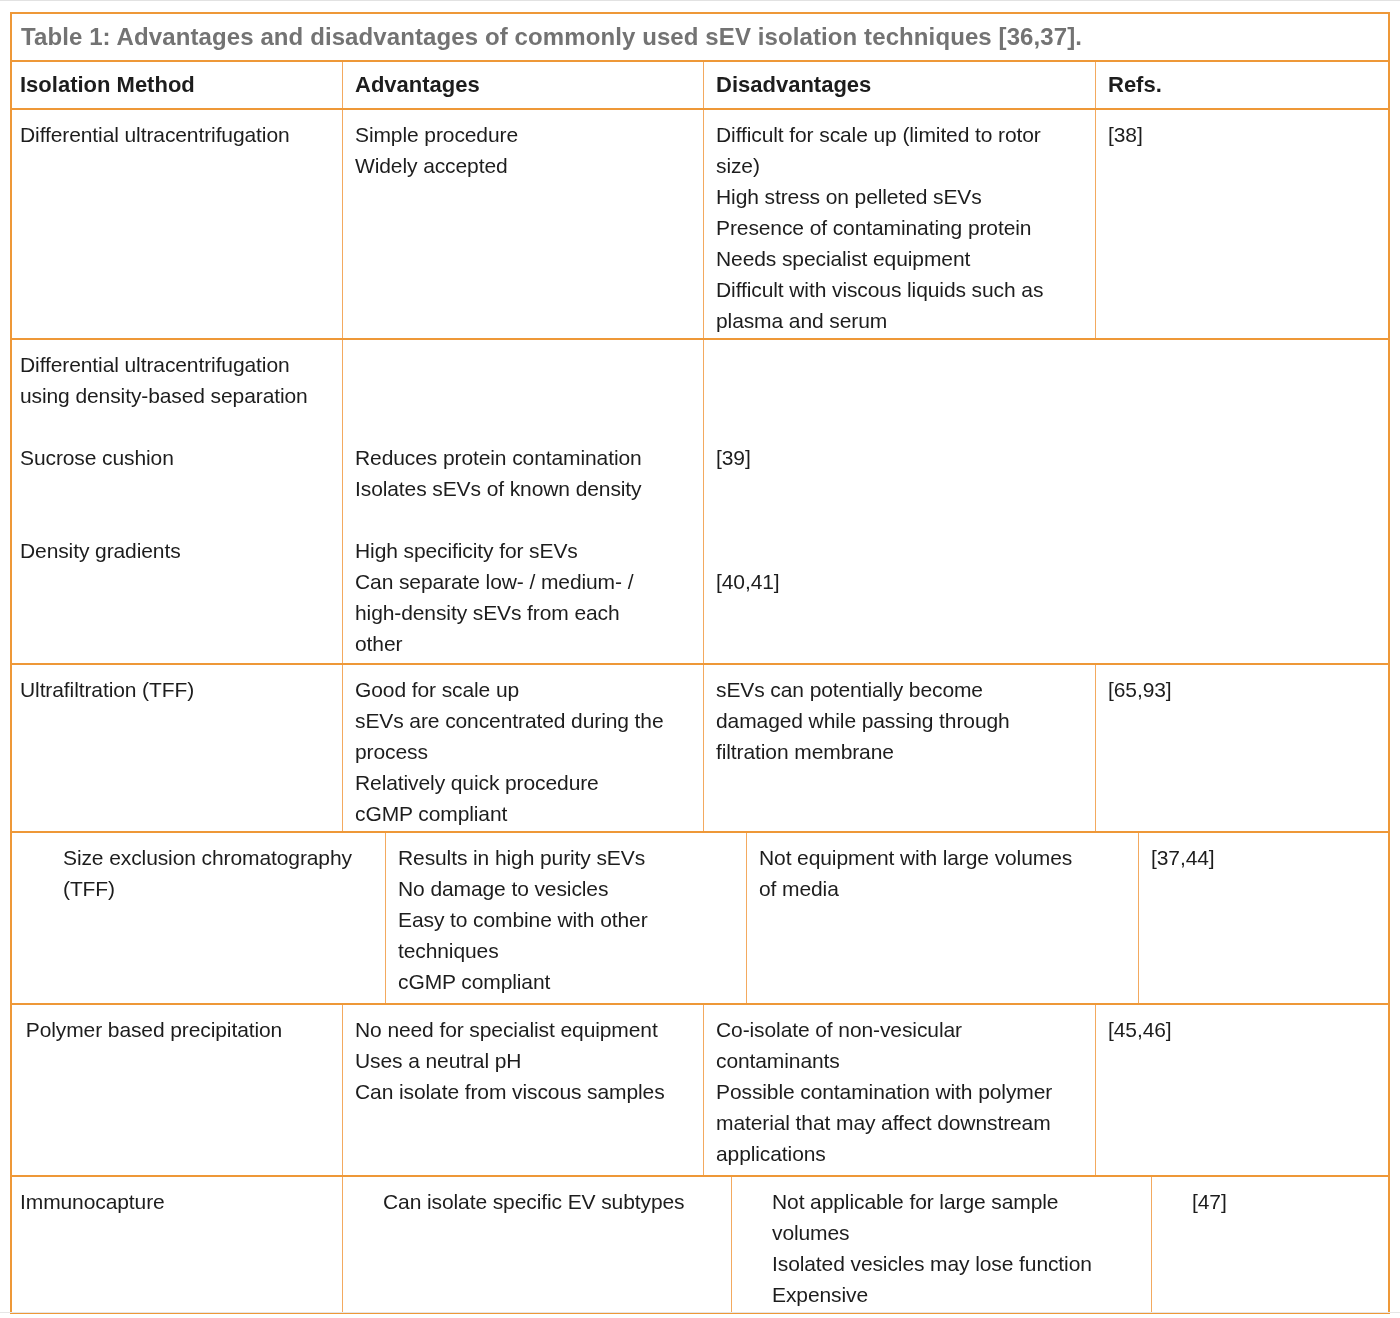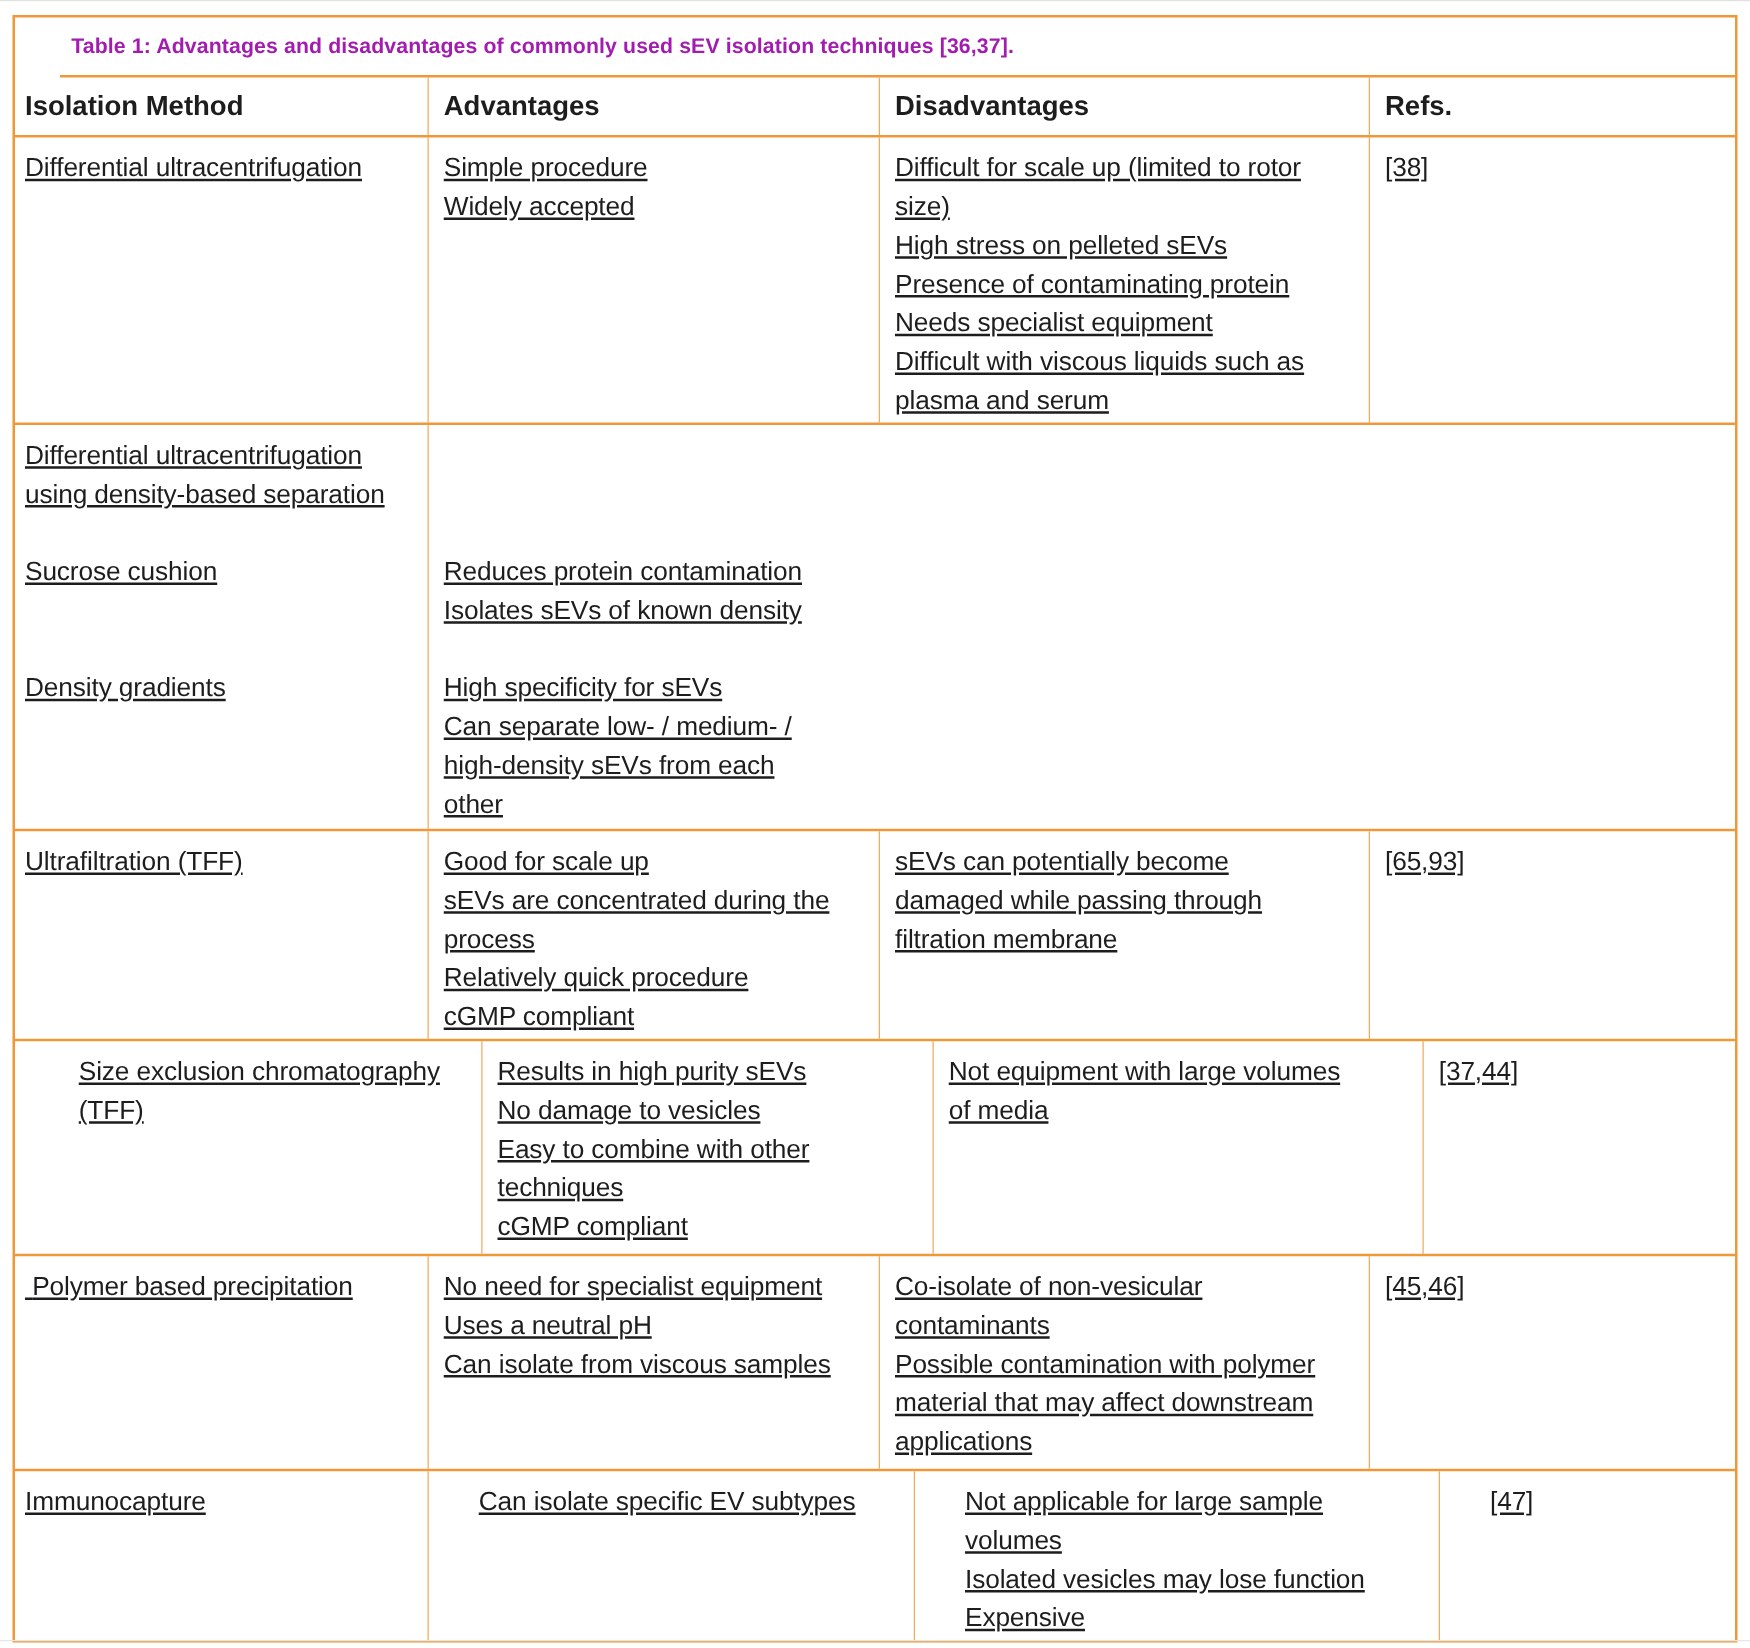--- a/index.html
+++ b/index.html
@@ -34,25 +34,24 @@
     width: 1376px;
     border: 2px solid #ee9838;
     background: #ffffff;
   }
   .title-row {
     height: 46px;
     display: flex;
     align-items: center;
     padding-left: 9px;
     border-bottom: 2px solid #ee9838;
-    color: #a21caf;
+    color: #737373;
     font-weight: 700;
-    font-size: 17px;
+    font-size: 24px;
     letter-spacing: 0.1px;
-    margin-left: 36px;
   }
   .grid-row {
     display: grid;
     grid-template-columns: 331px 361px 392px 1fr;
   }
   .grid-row > div {
     border-right: 1px solid #f3aa60;
   }
   .grid-row > div:last-child {
     border-right: none;
@@ -62,21 +61,20 @@
     min-height: 46px;
   }
   .header-cell {
     font-size: 22px;
     font-weight: 700;
     padding: 10px 12px 6px 12px;
   }
   .header-cell.first { padding-left: 8px; }
   .body-row {
     border-bottom: 2px solid #ee9838;
-    text-decoration: underline;
   }
   .body-row.last {
     border-bottom: none;
     gap: 28px;
   }
   .cell {
     padding: 9px 10px 2px 12px;
     font-size: 21px;
     line-height: 31px;
     white-space: pre-wrap;
@@ -131,20 +129,28 @@
     <div class="cell">
 
 
 Reduces protein contamination
 Isolates sEVs of known density
 
 High specificity for sEVs
 Can separate low- / medium- /
 high-density sEVs from each
 other</div>
+    <div class="cell">
+
+
+[39]
+
+
+
+[40,41]</div>
   </div>
 
   <div class="grid-row body-row r2">
     <div class="cell first">Ultrafiltration (TFF)</div>
     <div class="cell">Good for scale up
 sEVs are concentrated during the
 process
 Relatively quick procedure
 cGMP compliant</div>
     <div class="cell">sEVs can potentially become

